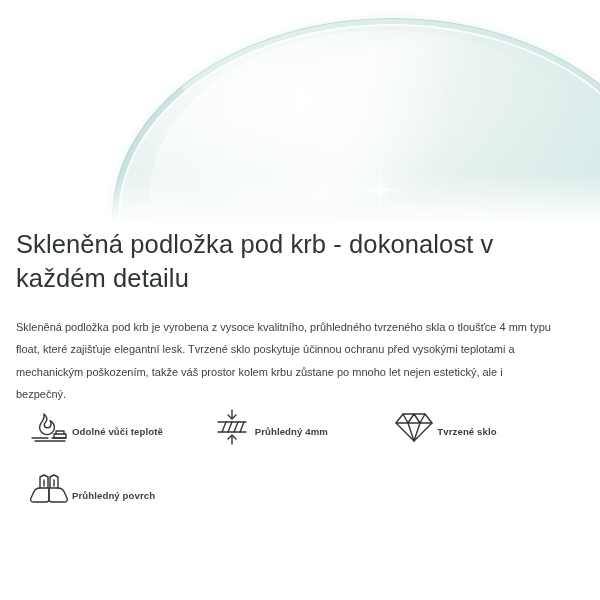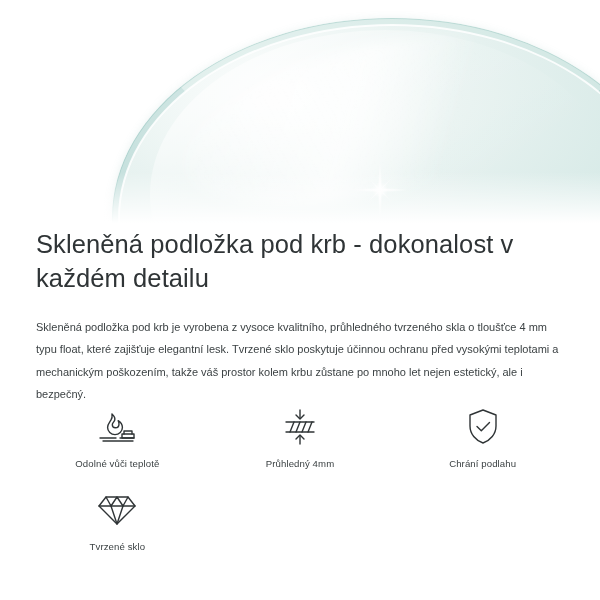--- a/index.html
+++ b/index.html
@@ -153,21 +153,21 @@
     height: 60px;
     background: linear-gradient(to bottom, rgba(255,255,255,0) 0%, #ffffff 85%);
   }
 
   
   .content {
     position: absolute;
     left: 0;
     top: 228px;
     width: 600px;
-    padding: 0 36px;
+    padding: 0 16px;
     box-sizing: border-box;
   }
   .headline {
     margin: 0;
     font-weight: 400;
     font-size: 25.5px;
     line-height: 1.33;
     color: #2f3436;
     letter-spacing: 0.1px;
   }
@@ -186,23 +186,24 @@
     top: 404px;
     width: 600px;
     display: grid;
     grid-template-columns: repeat(3, 1fr);
     grid-row-gap: 18px;
     padding: 0 26px;
     box-sizing: border-box;
   }
   .feature {
     display: flex;
-    flex-direction: column;
+    flex-direction: row;
     align-items: center;
     justify-content: flex-start;
+    font-weight: bold;
   }
   .feature-icon {
     width: 46px;
     height: 46px;
     display: flex;
     align-items: center;
     justify-content: center;
     color: #2f3436;
   }
   .feature-label {
@@ -266,38 +267,42 @@
           <path d="M6 24h28"></path>
           <path d="M10 24l4-10"></path>
           <path d="M16 24l4-10"></path>
           <path d="M22 24l4-10"></path>
           <path d="M28 24l4-10"></path>
         </svg>
       </div>
       <div class="feature-label">Průhledný 4mm</div>
     </div>
 
-    <div class="feature">
-      <div class="feature-icon">
-        <svg width="34" height="40" viewBox="0 0 34 40" fill="none" stroke="#2f3436" stroke-width="1.4" stroke-linecap="round" stroke-linejoin="round">
-          <path d="M17 3l13 5v11c0 8-5.6 14.4-13 17C9.6 33.4 4 27 4 19V8z"></path>
-          <path d="M11 19.5l4.3 4.3L23.5 15.5"></path>
-        </svg>
-      </div>
-      <div class="feature-label">Chrání podlahu</div>
-    </div>
 
     <div class="feature">
       <div class="feature-icon">
         <svg width="40" height="36" viewBox="0 0 40 36" fill="none" stroke="#2f3436" stroke-width="1.4" stroke-linecap="round" stroke-linejoin="round">
           <path d="M9 5h22l7 9-18 18L2 14z"></path>
           <path d="M2 14h36"></path>
           <path d="M9 5l5 9 6-9 6 9 5-9"></path>
           <path d="M14 14l6 18 6-18"></path>
         </svg>
       </div>
       <div class="feature-label">Tvrzené sklo</div>
     </div>
 
 
+    <div class="feature">
+      <div class="feature-icon">
+        <svg width="44" height="34" viewBox="0 0 44 34" fill="none" stroke="#2f3436" stroke-width="1.4" stroke-linecap="round" stroke-linejoin="round">
+          <path d="M13 3l4-2 4 2v11h-8z"></path>
+          <path d="M23 3l4-2 4 2v11h-8z"></path>
+          <path d="M13 14c-3 0-5 1.5-6 3.5L4 24c-1 2 0 4 2.2 4H19c2 0 3-1 3-3V14"></path>
+          <path d="M31 14c3 0 5 1.5 6 3.5L40 24c1 2 0 4-2.2 4H25c-2 0-3-1-3-3V14"></path>
+          <path d="M17 6v6"></path>
+          <path d="M27 6v6"></path>
+        </svg>
+      </div>
+      <div class="feature-label">Průhledný povrch</div>
+    </div>
 
   </div>
 </div>
 
 </body></html>

